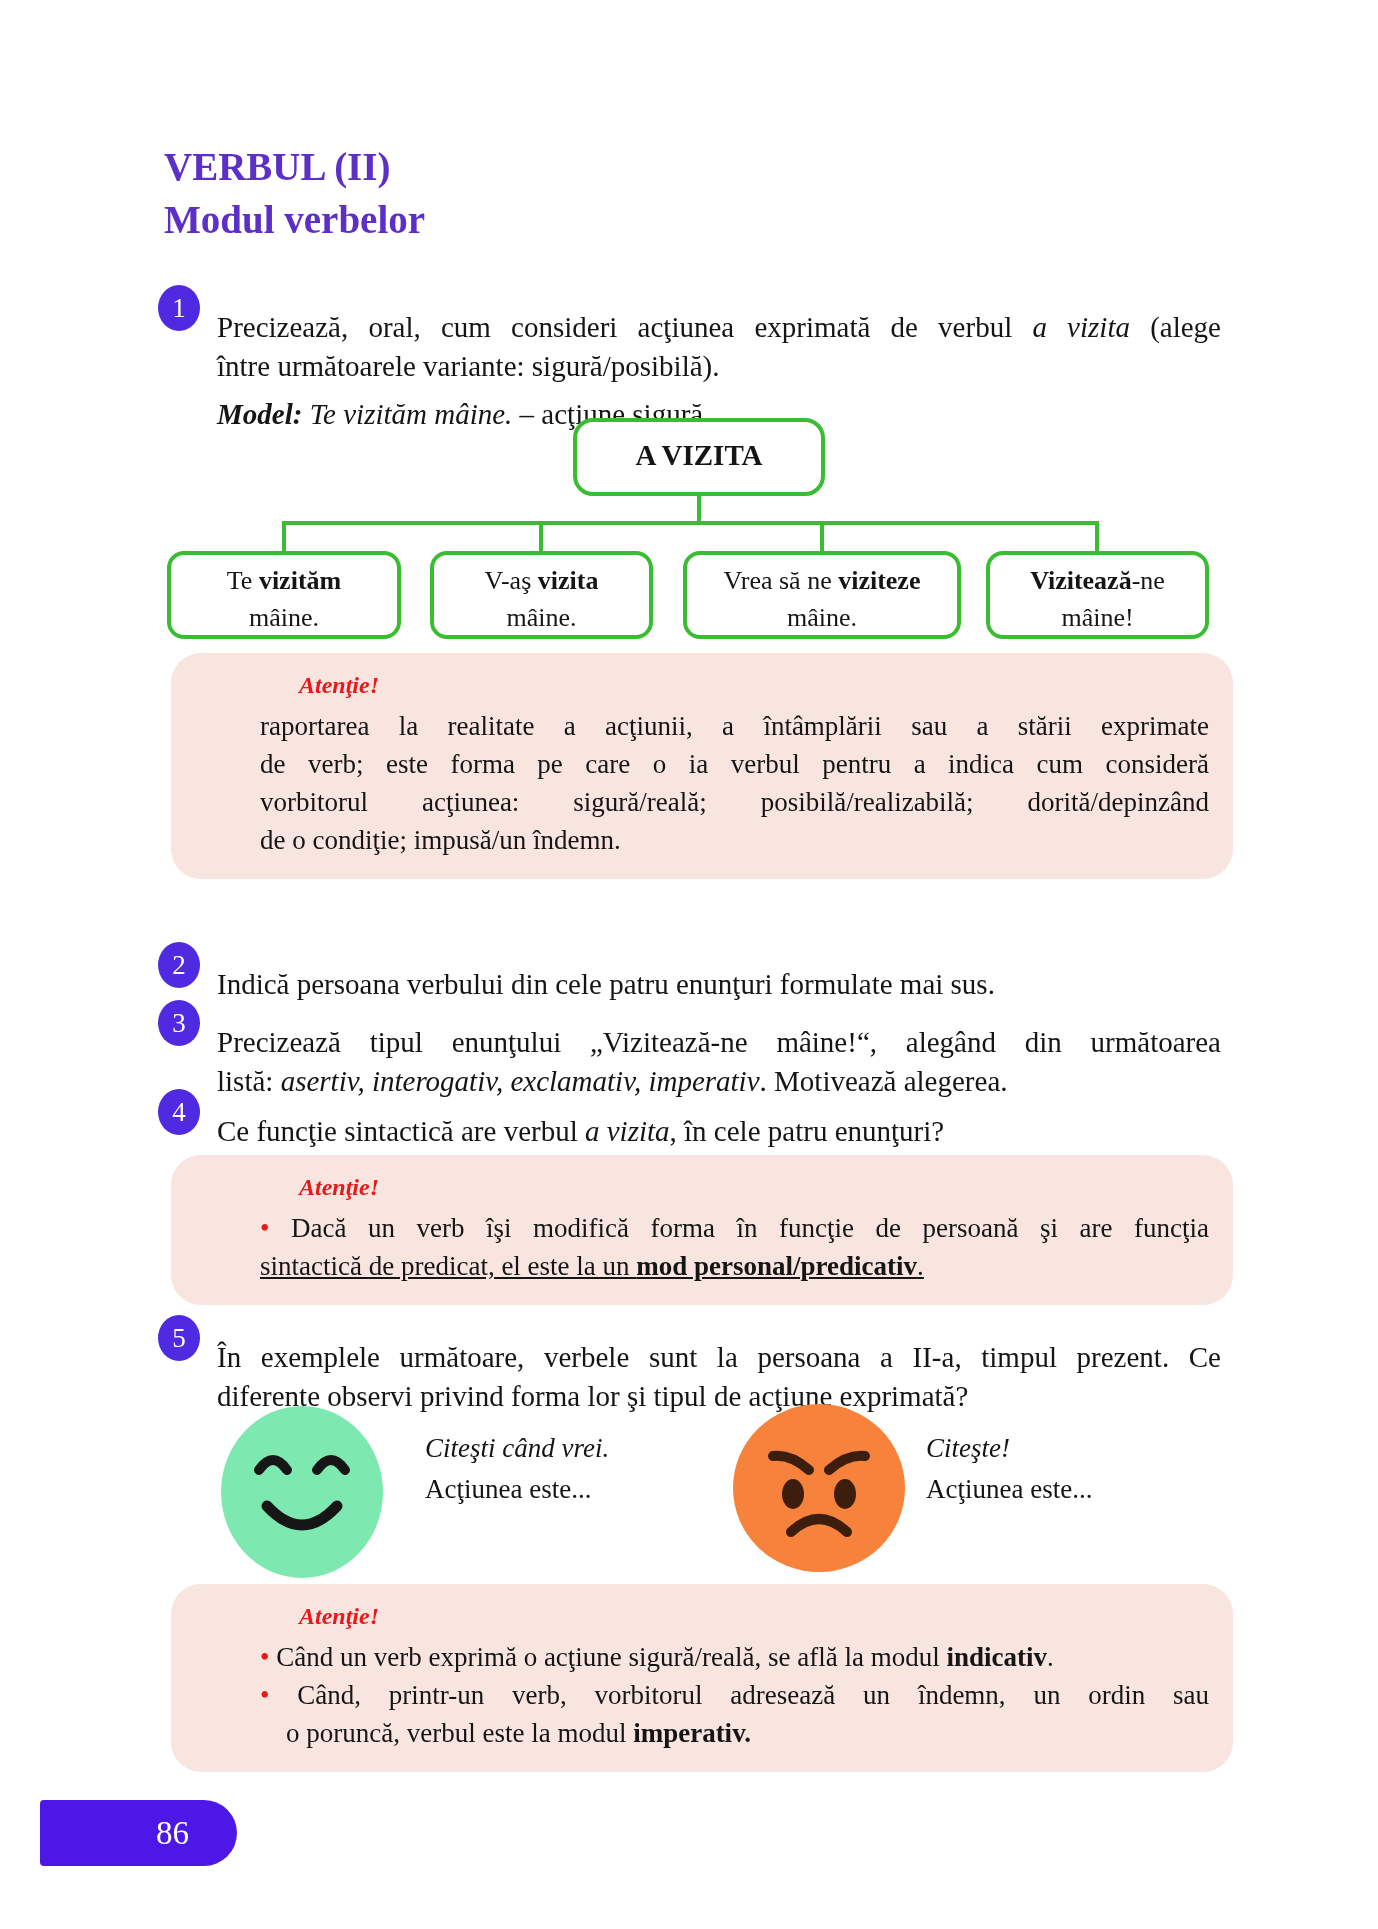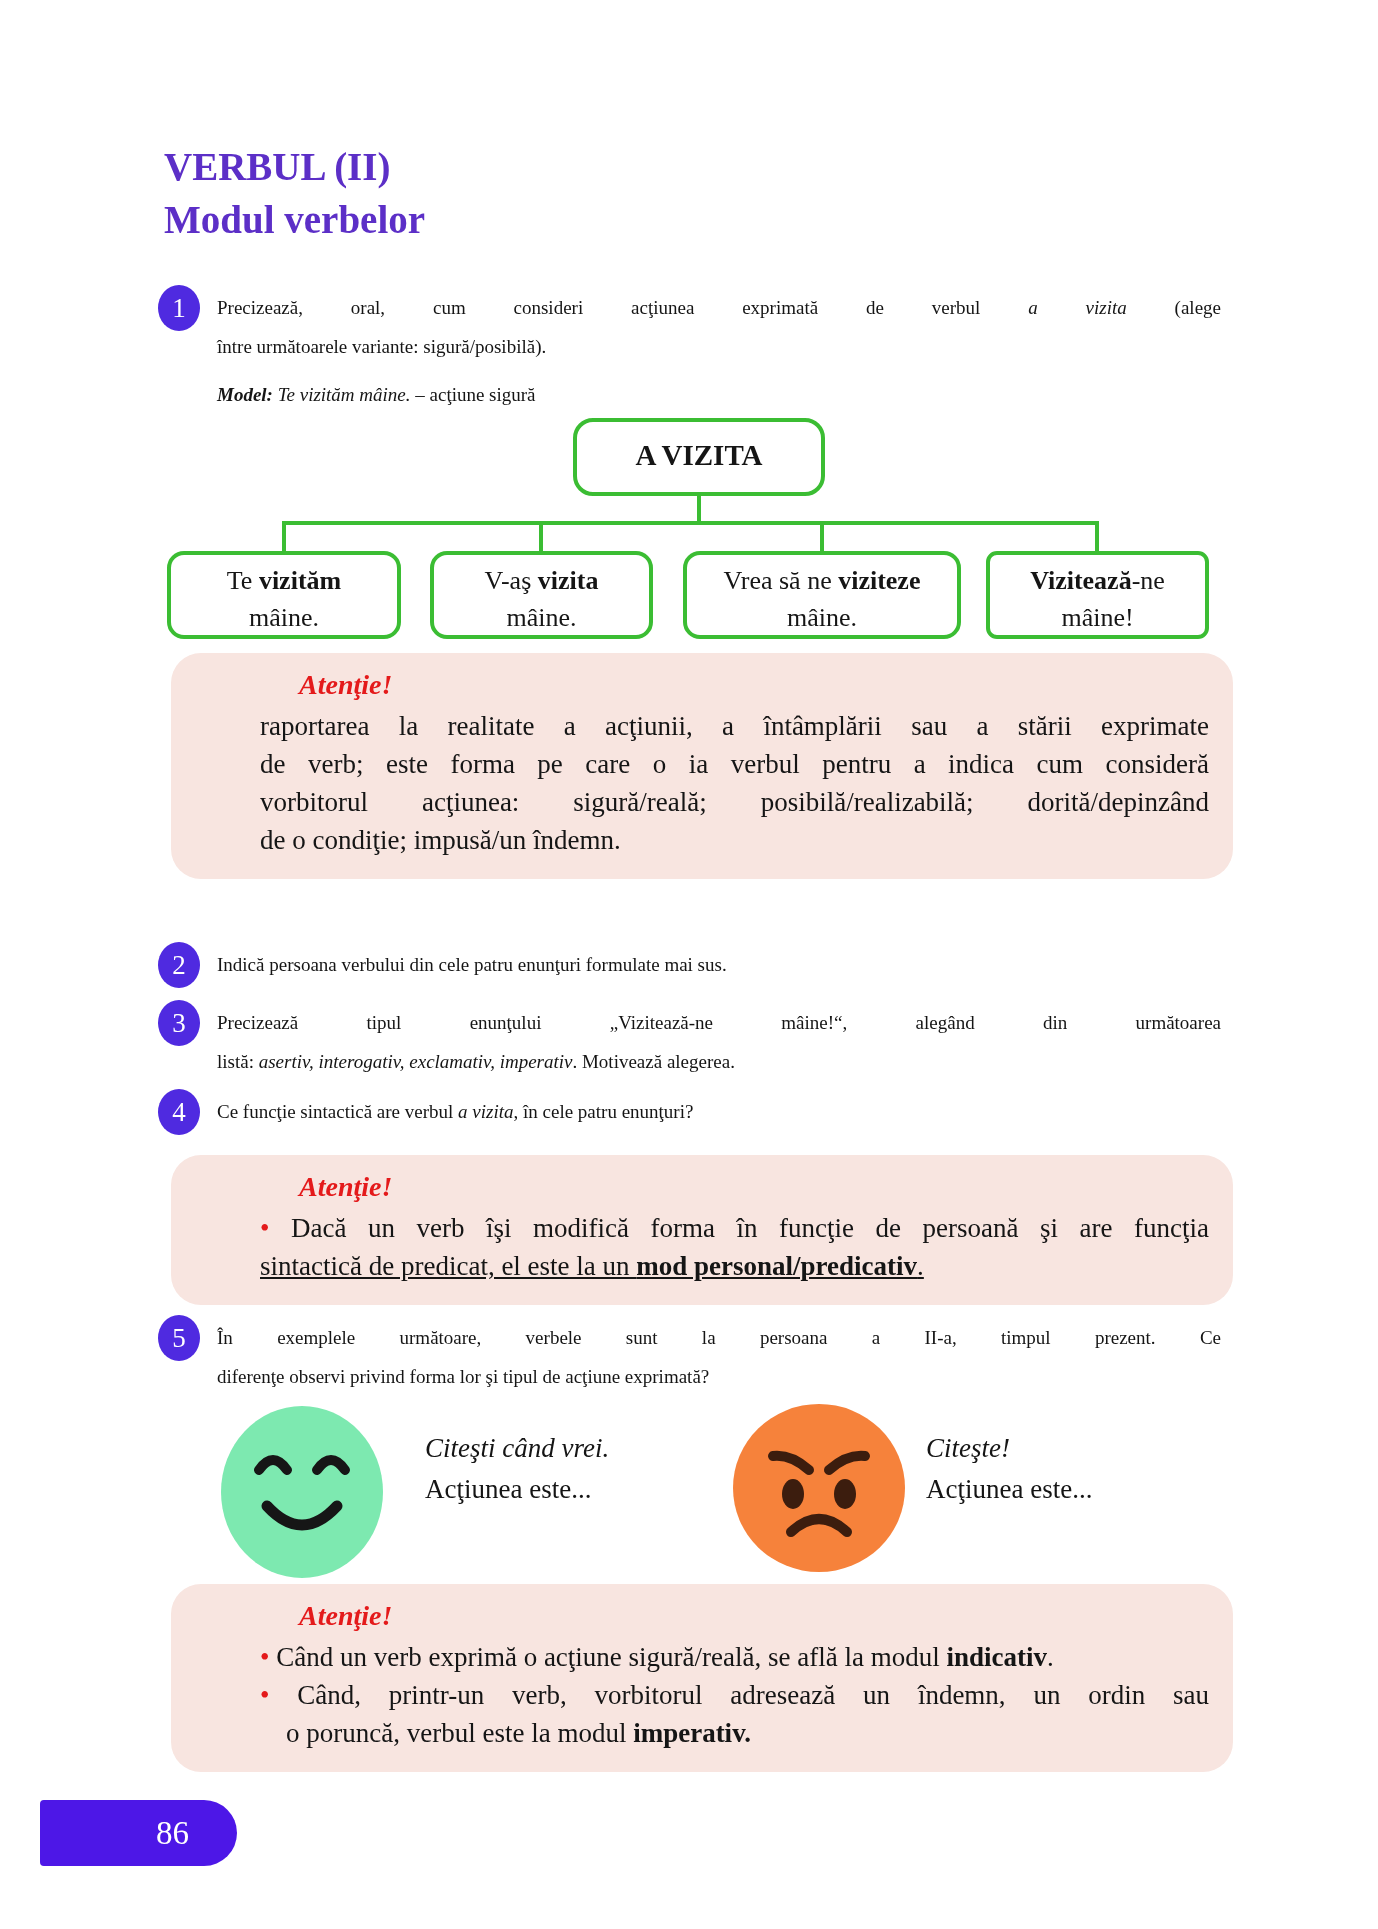--- a/index.html
+++ b/index.html
@@ -12,21 +12,21 @@
     position:absolute; left:164px; top:140px;
     font-size:39px; font-weight:bold; color:#5c2fc7; line-height:53px;
   }
   
   .exercise { position:absolute; left:158px; width:1063px; display:flex; gap:17px; }
   .num {
     flex:0 0 auto; width:42px; height:46px; border-radius:50%;
     background:#4f2ae0; color:#ffffff; font-size:27px;
     display:flex; align-items:center; justify-content:center; margin-top:-3px;
   }
-  .extext { flex:1; font-size:19px; line-height:39px; }
+  .extext { flex:1; font-size:29px; line-height:39px;margin-top:20px; }
   .jline { text-align:justify; text-align-last:justify; }
   .iline em, em { font-style:italic; }
   b { font-weight:bold; }
   .model { margin-top:9px; }
   .model .mlabel { font-weight:bold; font-style:italic; }
   
   .gbox {
     position:absolute; border:4px solid #3bbd33; border-radius:17px; background:#ffffff;
     box-sizing:border-box; text-align:center; font-size:26px; line-height:37px; padding-top:7px;
   }
@@ -35,21 +35,21 @@
     font-size:29px; font-weight:bold; line-height:66px; padding-top:0; border-radius:20px;
   }
   .cline { position:absolute; background:#3bbd33; }
   
   .att {
     position:absolute; left:171px; width:1062px; background:#f8e5e0;
     border-radius:30px; padding:12px 24px 20px 89px; box-sizing:border-box;
   }
   .att-title {
     color:#e41a1b; font-weight:bold; font-style:italic;
-    font-size:28px; line-height:40px; margin-left:39px; margin-bottom:2px;
+    font-size:24px; line-height:40px; margin-left:39px; margin-bottom:2px;
   }
   .att p { margin:0; font-size:27px; line-height:38px; max-width:949px; }
   .bullet { color:#e41a1b; }
   .cont-indent { padding-left:26px; }
   
   .face { position:absolute; }
   .caption { position:absolute; font-size:27px; line-height:41px; }
   
   .badge {
     position:absolute; left:40px; top:1800px; width:197px; height:66px;
@@ -90,21 +90,21 @@
     <div>mâine.</div>
   </div>
   <div class="gbox" style="left:430px; top:551px; width:223px; height:88px;">
     <div><span>V-aş </span><b>vizita</b><span></span></div>
     <div>mâine.</div>
   </div>
   <div class="gbox" style="left:683px; top:551px; width:278px; height:88px;">
     <div><span>Vrea să ne </span><b>viziteze</b><span></span></div>
     <div>mâine.</div>
   </div>
-  <div class="gbox" style="left:986px; top:551px; width:223px; height:88px;border-radius:11px;">
+  <div class="gbox" style="left:986px; top:551px; width:223px; height:88px;">
     <div><span></span><b>Vizitează</b><span>-ne</span></div>
     <div>mâine!</div>
   </div>
 
   <div class="att" style="top:653px;">
     <div class="att-title">Atenţie!</div>
     <p>
       <span class="jline" style="display:block;">raportarea la realitate a acţiunii, a întâmplării sau a stării exprimate</span>
       <span class="jline" style="display:block;">de verb; este forma pe care o ia verbul pentru a indica cum consideră</span>
       <span class="jline" style="display:block;">vorbitorul acţiunea: sigură/reală; posibilă/realizabilă; dorită/depinzând</span>

